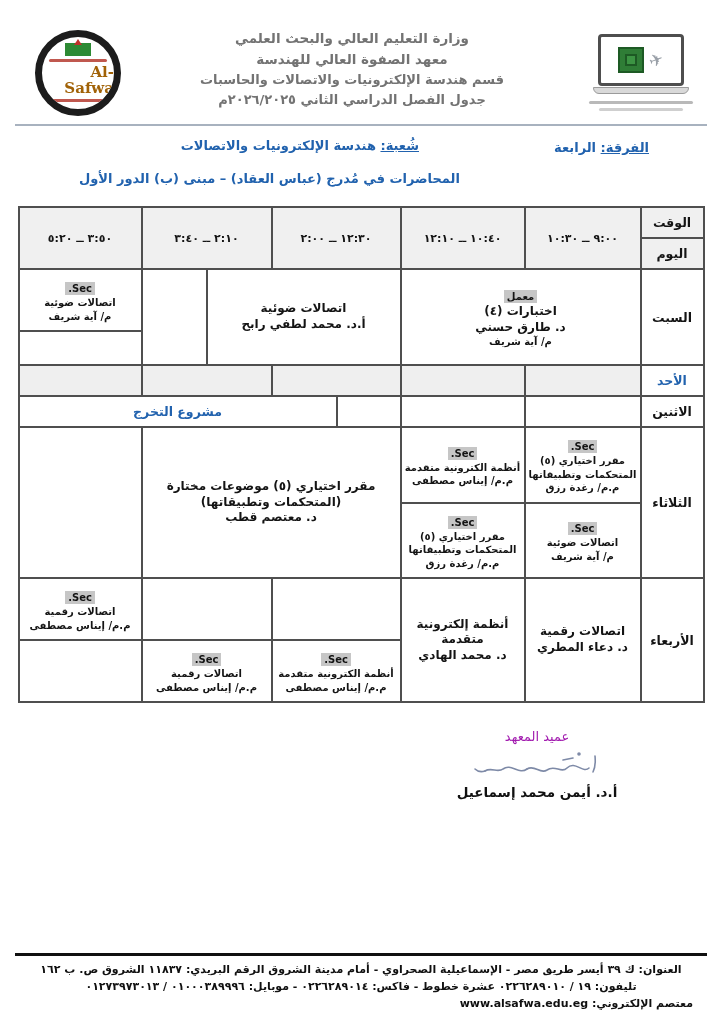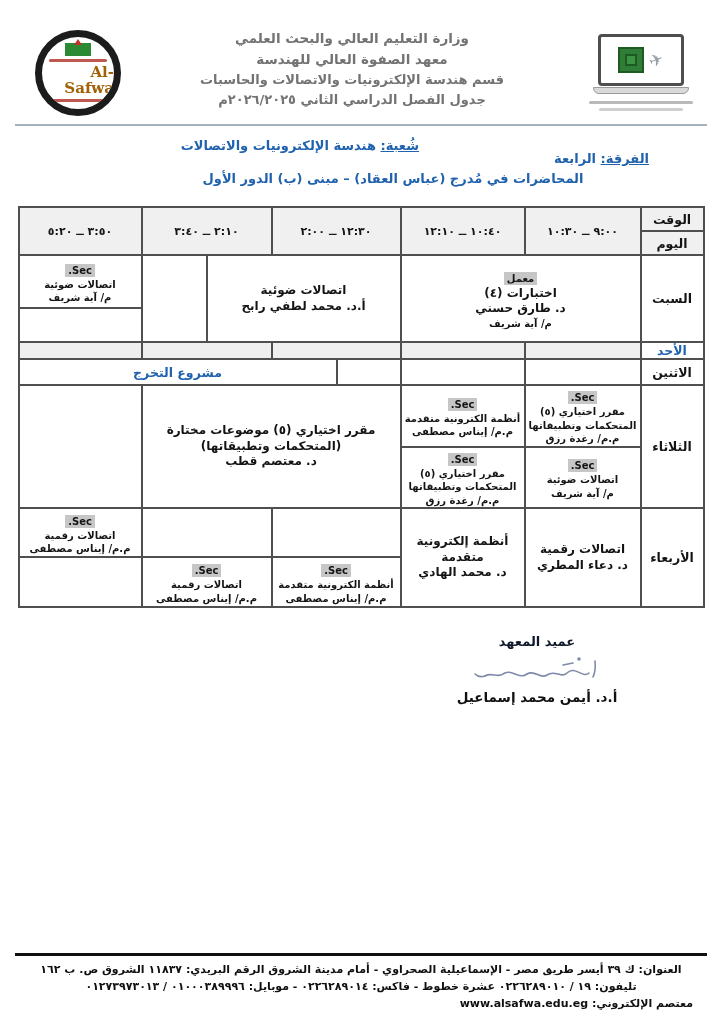--- a/index.html
+++ b/index.html
@@ -32,41 +32,41 @@
   .lap-screen{ width:86px; height:52px; margin:0 auto; border:3px solid #4e4e4e; border-radius:4px;
                background:#fff; display:flex; align-items:center; justify-content:center; gap:5px;}
   .plane{ font-size:17px; color:#9aa0a8; transform:rotate(-20deg);}
   .chip{ width:26px; height:26px; background:#2f7d36; border:2px solid #1d5a24; position:relative;}
   .chip:before{ content:""; position:absolute; inset:5px; border:2px solid #1d5a24; background:#3c9443;}
   .lap-base{ width:96px; height:7px; background:#d9d9d9; border:1px solid #9b9b9b; border-radius:0 0 6px 6px; margin-top:1px;}
   .lap-caption .cap1{ width:104px; height:3px; background:#b9b9b9; margin:7px auto 0; border-radius:2px;}
   .lap-caption .cap2{ width:84px;  height:3px; background:#cfcfcf; margin:4px auto 0; border-radius:2px;}
   
   .info{ position:relative; height:26px; margin-top:12px; color:#2162ae; font-weight:bold; font-size:13px;}
-  .grade{ position:absolute; right:58px; top:13px;}
+  .grade{ position:absolute; right:58px; top:2px;}
   .sect{ position:absolute; right:288px; top:0; white-space:nowrap;}
   .ul{ text-decoration:underline;}
-  .loc{ text-align:center; padding-left:64px; margin-top:7px; color:#2162ae; font-weight:bold; font-size:13px;}
+  .loc{ text-align:left; padding-left:64px; margin-top:7px; color:#2162ae; font-weight:bold; font-size:13px;}
   
   table.tt{ width:687px; margin:20px auto 0; border-collapse:collapse; table-layout:fixed;
             font-weight:bold; color:#141414;}
-  .tt td{ border:2px solid #4f4f4f; text-align:center; vertical-align:middle; padding:0 1px;
+  .tt td{ border:2px solid #4f4f4f; text-align:center; vertical-align:middle; padding:7px 1px;
           overflow:hidden;}
   .tt .shaded{ background:#efefef;}
   .tt .time-cell{ font-size:11px; letter-spacing:1px; background:#f0f0f0;}
   .tt .axis{ font-size:12.5px; background:#f0f0f0;}
   .tt .day{ font-size:12.5px; background:#fff;}
   .tt .day.blue, .blue{ color:#2162ae;}
   .ln{ display:block; font-size:10px; line-height:1.35;}
   .ln.b{ font-size:12px; line-height:1.3;}
   .sec-tag{ display:inline-block; background:#c6c6c6; padding:0 3px; font-size:10px; line-height:1.3;}
   .project{ font-size:12.5px;}
   
   .sig{ width:250px; margin:26px auto 0 0; margin-right:45px; text-align:center;}
-  .sig .t{ font-size:13px; font-weight:bold; color:#0f172a;}
+  .sig .t{ font-size:13px; font-weight:normal; color:#a21caf;}
   .sig svg{ display:block; margin:4px auto 0;}
   .sig .n{ font-size:13.5px; font-weight:bold; color:#111; margin-top:2px;}
   
   .footer{ position:absolute; left:15px; right:15px; bottom:12px;
            border-top:3px solid #101010; padding-top:5px;
            font-size:11px; font-weight:bold; color:#101010;}
   .footer .fl{ text-align:center; line-height:1.55;}
   .footer .fl3{ display:flex; justify-content:space-between; padding:0 14px 0 26px; line-height:1.55;}
 </style>
 </head>

